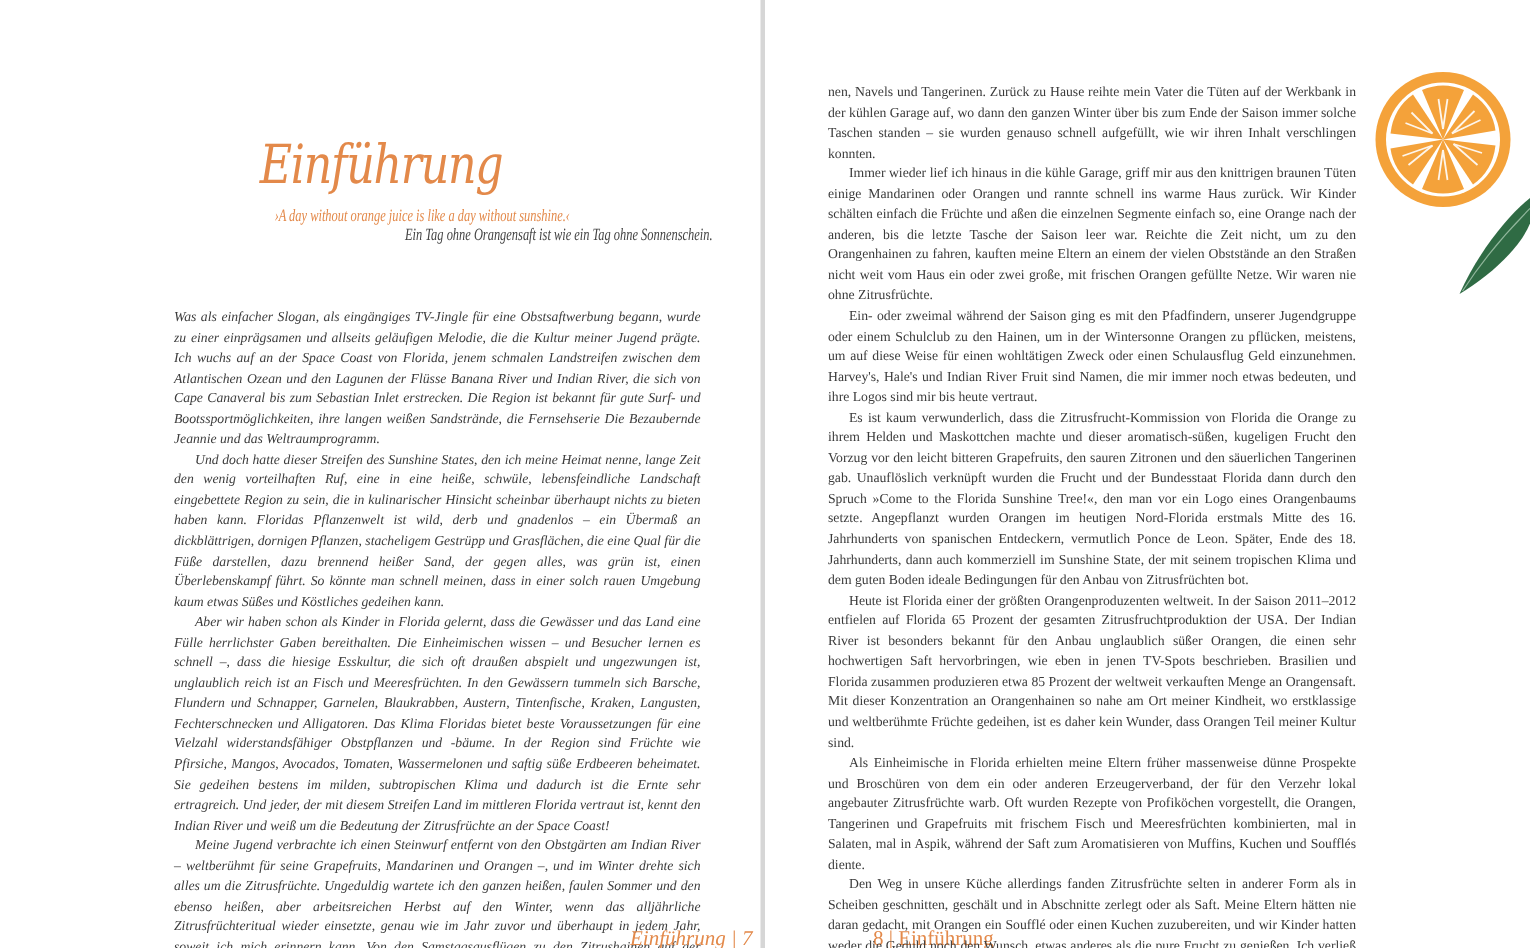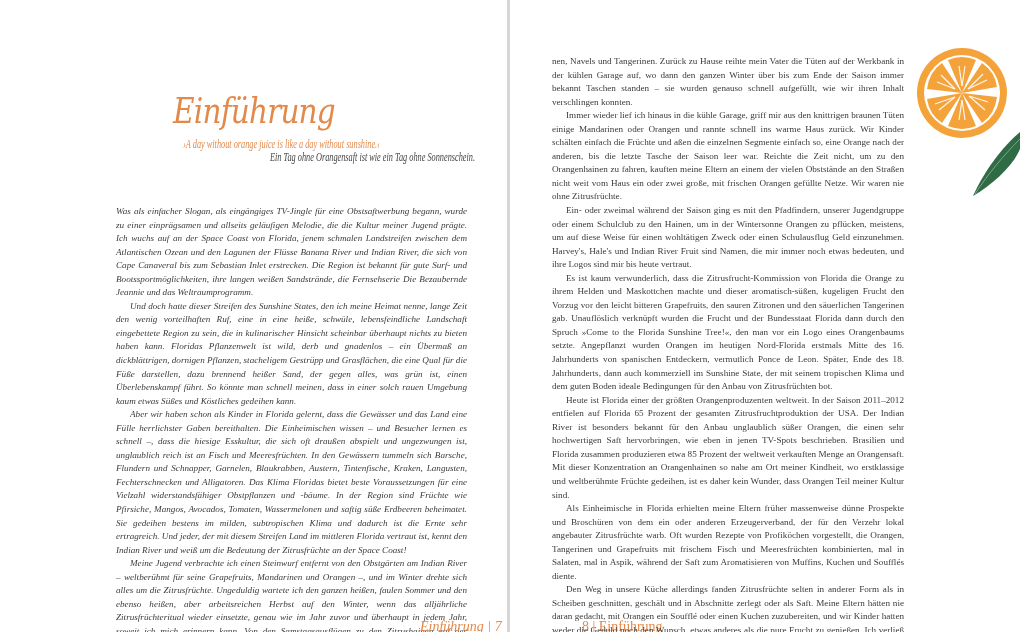--- a/index.html
+++ b/index.html
@@ -43,21 +43,21 @@
   <div class="folio folio-left">Einführung | 7</div>
 </div>
 
 <div class="gutter"></div>
 
 <div class="page page-right">
   <div class="folio folio-right" style="left:42px;">8 | Einführung</div>
 </div>
 
 <div class="body-text right-body">
-  <p>nen, Navels und Tangerinen. Zurück zu Hause reihte mein Vater die Tüten auf der Werkbank in der kühlen Garage auf, wo dann den ganzen Winter über bis zum Ende der Saison immer bekannt Taschen standen – sie wurden genauso schnell aufgefüllt, wie wir ihren Inhalt verschlingen konnten.</p>
+  <p>nen, Navels und Tangerinen. Zurück zu Hause reihte mein Vater die Tüten auf der Werkbank in der kühlen Garage auf, wo dann den ganzen Winter über bis zum Ende der Saison immer solche Taschen standen – sie wurden genauso schnell aufgefüllt, wie wir ihren Inhalt verschlingen konnten.</p>
   <p class="ind">Immer wieder lief ich hinaus in die kühle Garage, griff mir aus den knittrigen braunen Tüten einige Mandarinen oder Orangen und rannte schnell ins warme Haus zurück. Wir Kinder schälten einfach die Früchte und aßen die einzelnen Segmente einfach so, eine Orange nach der anderen, bis die letzte Tasche der Saison leer war. Reichte die Zeit nicht, um zu den Orangenhainen zu fahren, kauften meine Eltern an einem der vielen Obststände an den Straßen nicht weit vom Haus ein oder zwei große, mit frischen Orangen gefüllte Netze. Wir waren nie ohne Zitrusfrüchte.</p>
   <p class="ind">Ein- oder zweimal während der Saison ging es mit den Pfadfindern, unserer Jugendgruppe oder einem Schulclub zu den Hainen, um in der Wintersonne Orangen zu pflücken, meistens, um auf diese Weise für einen wohltätigen Zweck oder einen Schulausflug Geld einzunehmen. Harvey's, Hale's und Indian River Fruit sind Namen, die mir immer noch etwas bedeuten, und ihre Logos sind mir bis heute vertraut.</p>
   <p class="ind">Es ist kaum verwunderlich, dass die Zitrusfrucht-Kommission von Florida die Orange zu ihrem Helden und Maskottchen machte und dieser aromatisch-süßen, kugeligen Frucht den Vorzug vor den leicht bitteren Grapefruits, den sauren Zitronen und den säuerlichen Tangerinen gab. Unauflöslich verknüpft wurden die Frucht und der Bundesstaat Florida dann durch den Spruch »Come to the Florida Sunshine Tree!«, den man vor ein Logo eines Orangenbaums setzte. Angepflanzt wurden Orangen im heutigen Nord-Florida erstmals Mitte des 16. Jahrhunderts von spanischen Entdeckern, vermutlich Ponce de Leon. Später, Ende des 18. Jahrhunderts, dann auch kommerziell im Sunshine State, der mit seinem tropischen Klima und dem guten Boden ideale Bedingungen für den Anbau von Zitrusfrüchten bot.</p>
   <p class="ind">Heute ist Florida einer der größten Orangenproduzenten weltweit. In der Saison 2011–2012 entfielen auf Florida 65 Prozent der gesamten Zitrusfruchtproduktion der USA. Der Indian River ist besonders bekannt für den Anbau unglaublich süßer Orangen, die einen sehr hochwertigen Saft hervorbringen, wie eben in jenen TV-Spots beschrieben. Brasilien und Florida zusammen produzieren etwa 85 Prozent der weltweit verkauften Menge an Orangensaft. Mit dieser Konzentration an Orangenhainen so nahe am Ort meiner Kindheit, wo erstklassige und weltberühmte Früchte gedeihen, ist es daher kein Wunder, dass Orangen Teil meiner Kultur sind.</p>
   <p class="ind">Als Einheimische in Florida erhielten meine Eltern früher massenweise dünne Prospekte und Broschüren von dem ein oder anderen Erzeugerverband, der für den Verzehr lokal angebauter Zitrusfrüchte warb. Oft wurden Rezepte von Profiköchen vorgestellt, die Orangen, Tangerinen und Grapefruits mit frischem Fisch und Meeresfrüchten kombinierten, mal in Salaten, mal in Aspik, während der Saft zum Aromatisieren von Muffins, Kuchen und Soufflés diente.</p>
   <p class="ind">Den Weg in unsere Küche allerdings fanden Zitrusfrüchte selten in anderer Form als in Scheiben geschnitten, geschält und in Abschnitte zerlegt oder als Saft. Meine Eltern hätten nie daran gedacht, mit Orangen ein Soufflé oder einen Kuchen zuzubereiten, und wir Kinder hatten weder die Geduld noch den Wunsch, etwas anderes als die pure Frucht zu genießen. Ich verließ Florida vor langer Zeit, zuerst in Richtung Norden zum Studium und dann nach Europa, aber die Sehnsucht nach Orangen beim ersten Anzeichen von kaltem Herbstwetter, dem Vorboten der Orangensaison, ist nach wie vor Teil von mir. Ich denke mal, in meinen Adern fließt Orangensaft.</p>
 </div>
 
 <div class="orange-art">
   <svg width="107" height="160" viewBox="0 0 107 160">

